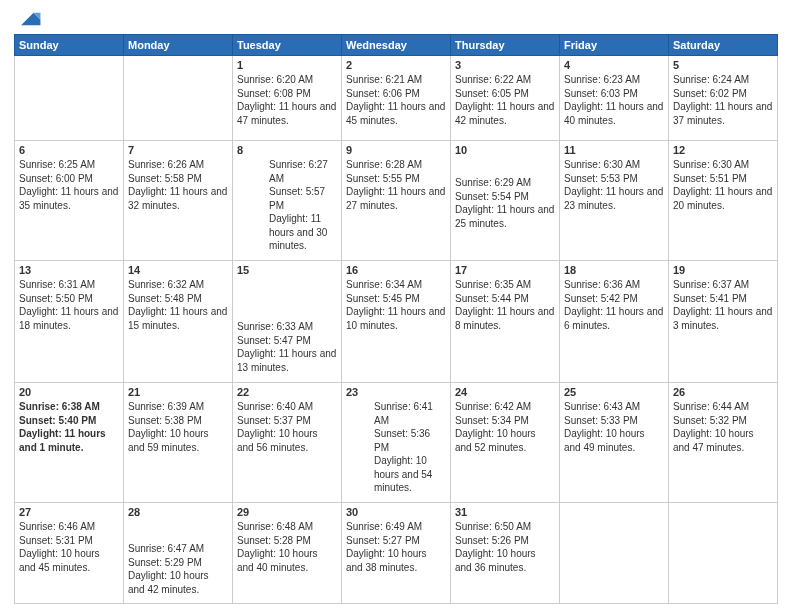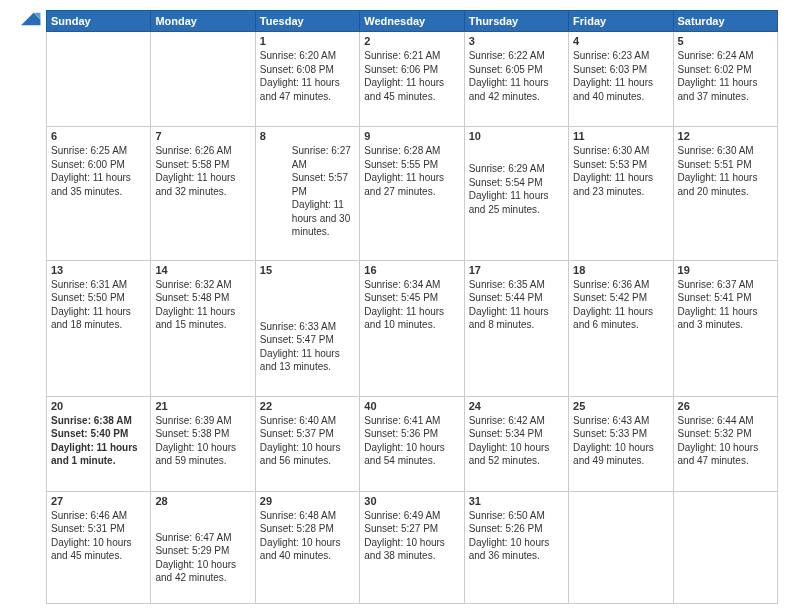--- a/index.html
+++ b/index.html
@@ -7,21 +7,21 @@
       font-family: Arial, sans-serif;
       background: #fff;
       width: 792px;
       height: 612px;
       overflow: hidden;
     }
     .page {
       width: 792px;
       height: 612px;
       display: flex;
-      flex-direction: row;
+      flex-direction: column;
       padding: 10px 14px 8px 14px;
     }
     .header {
       display: flex;
       justify-content: space-between;
       align-items: flex-start;
       margin-bottom: 6px;
     }
     .logo {
       display: flex;
@@ -261,22 +261,22 @@
 Sunset: 5:38 PM
 Daylight: 10 hours and 59 minutes.</div>
           </td>
           <td>
             <span class="day-num">22</span>
             <div class="day-info" style="white-space: pre-line;">Sunrise: 6:40 AM
 Sunset: 5:37 PM
 Daylight: 10 hours and 56 minutes.</div>
           </td>
           <td>
-            <span class="day-num">40</span>
-            <div class="day-info" style="white-space: pre-line;">Sunrise: 6:41 AM
+            <span class="day-num">23</span>
+            <div class="day-info" style="white-space: pre-line; margin-left: 28px;">Sunrise: 6:41 AM
 Sunset: 5:36 PM
 Daylight: 10 hours and 54 minutes.</div>
           </td>
           <td>
             <span class="day-num">24</span>
             <div class="day-info" style="white-space: pre-line;">Sunrise: 6:42 AM
 Sunset: 5:34 PM
 Daylight: 10 hours and 52 minutes.</div>
           </td>
           <td>

